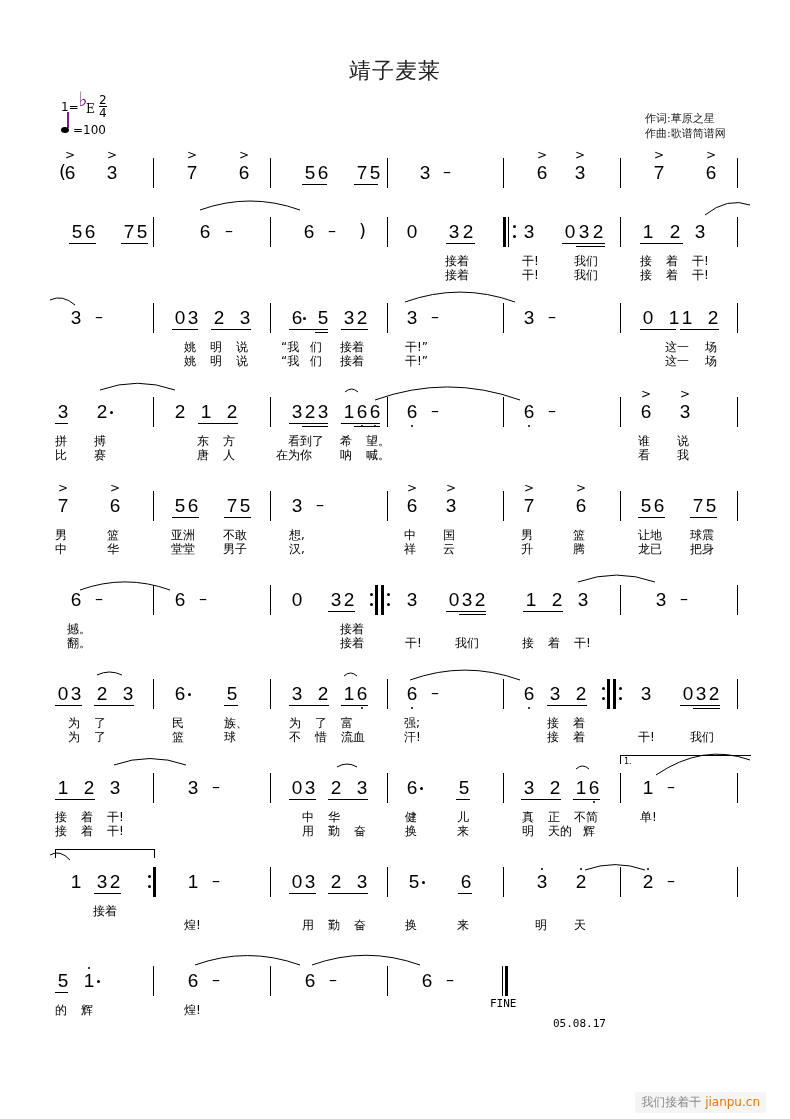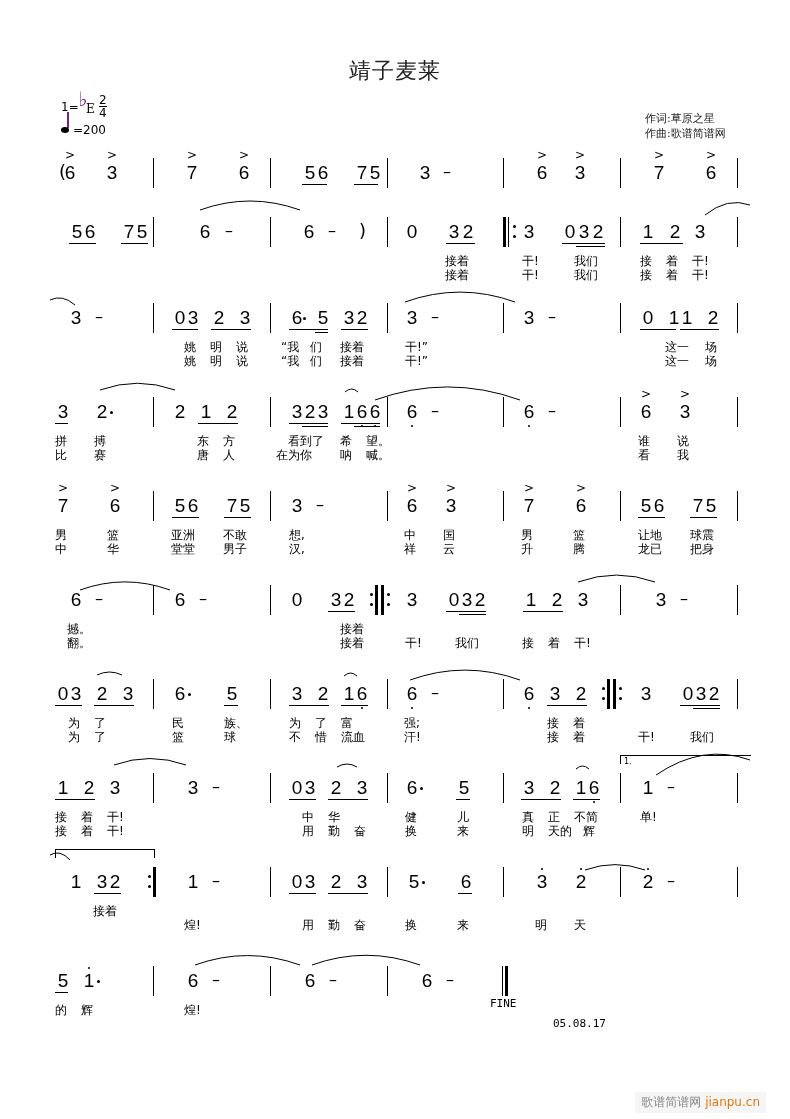--- a/index.html
+++ b/index.html
@@ -49,21 +49,21 @@
     <span class="flat">♭</span>
     <span class="e">E</span>
     <span class="frac">
       <span class="num">2</span>
       <span>4</span>
     </span>
   </div>
   <div id="tempo" class="abs">
     <span class="stem"></span>
     <span class="head"></span>
-    <span class="txt">=200</span>
+    <span class="txt">=100</span>
   </div>
 
   <div id="systems">
       <div class="bar" style="left: 153px; top: 158px;"></div>
       <div class="bar" style="left: 270px; top: 158px;"></div>
       <div class="bar" style="left: 387px; top: 158px;"></div>
       <div class="bar" style="left: 503px; top: 158px;"></div>
       <div class="bar" style="left: 620px; top: 158px;"></div>
       <div class="bar" style="left: 737px; top: 158px;"></div>
       <div class="n" style="left: 63px; top: 162px;">6</div>
@@ -534,16 +534,16 @@
       <path d="M656,775 Q703,743.08 750,760" fill="none" stroke="#000" stroke-width="1"></path>
       <path d="M50,855 Q60,849 70,860" fill="none" stroke="#000" stroke-width="1"></path>
       <path d="M585,870 Q615,859.2 645,870" fill="none" stroke="#000" stroke-width="1"></path>
       <path d="M195,965 Q247.5,946.1 300,965" fill="none" stroke="#000" stroke-width="1"></path>
       <path d="M312,965 Q366,945.56 420,965" fill="none" stroke="#000" stroke-width="1"></path>
     </svg>
 
   <div class="abs" id="fine" style="left:490px;top:997px">FINE</div>
   <div class="abs" id="date" style="left:553px;top:1017px">05.08.17</div>
   <div class="abs" id="wm">
-    <span>歌谱简谱网</span>
+    <span>我们接着干</span>
     <span class="u">jianpu.cn</span>
   </div>
 </div>
 
 </body></html>

